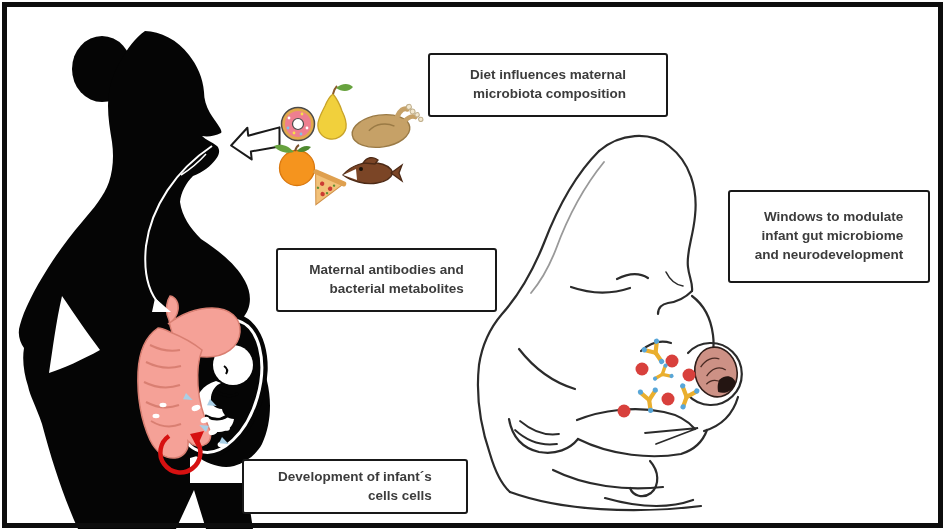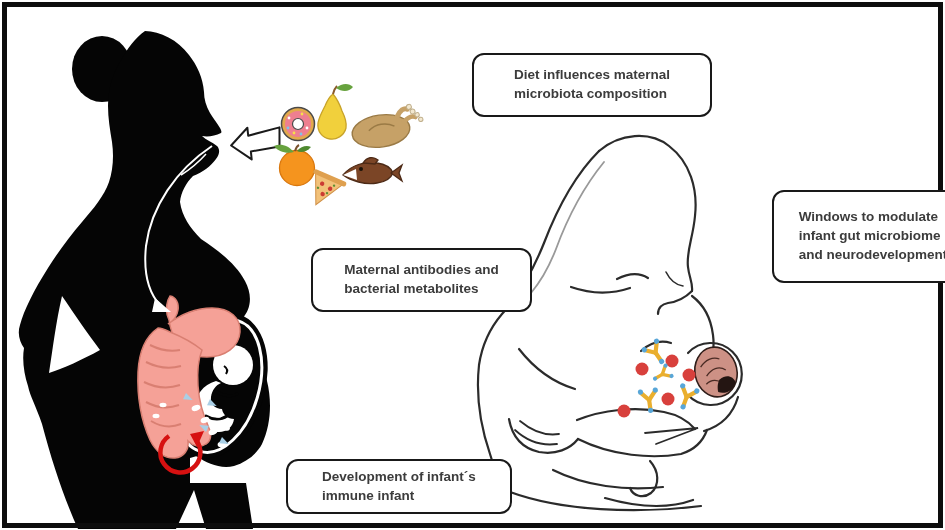--- a/index.html
+++ b/index.html
@@ -1,25 +1,25 @@
 <!DOCTYPE html>
 <html><head>
 <meta charset="utf-8">
 <style>
   html,body{margin:0;padding:0;background:#ffffff;}
   .stage{position:relative;width:945px;height:530px;background:#ffffff;overflow:hidden;
          font-family:"Liberation Sans", sans-serif;}
   .art{position:absolute;left:0;top:0;z-index:1;}
   .frame{position:absolute;inset:2px;border:5px solid #0d0d0d;z-index:2;pointer-events:none;}
-  .label-box{position:absolute;background:#ffffff;border:2.5px solid #191919;border-radius:12px;
-             display:flex;align-items:center;justify-content:center;text-align:left;
+  .label-box{position:absolute;background:#ffffff;border:2.5px solid #191919;border-radius:3px;
+             display:flex;align-items:center;justify-content:center;text-align:right;
              white-space:pre-line;color:#3c3c3c;font-weight:bold;font-size:13.5px;line-height:1.4;
-             z-index:3;padding:4px 10px;box-sizing:border-box;margin-left:44px;}
+             z-index:3;padding:4px 10px;box-sizing:border-box;}
   .box-diet{left:428px;top:53px;width:240px;height:64px;}
-  .box-maternal{left:267px;top:248px;width:221px;height:64px;}
+  .box-maternal{left:276px;top:248px;width:221px;height:64px;}
   .box-immune{left:242px;top:459px;width:226px;height:55px;}
   .box-windows{left:728px;top:190px;width:202px;height:93px;}
 </style>
 </head>
 <body>
 
 <div class="stage">
 
   <svg class="art" width="945" height="530" viewBox="0 0 945 530">
 
@@ -269,17 +269,17 @@
     </g>
   </svg>
 
   <div class="frame"></div>
 
   <div class="label-box box-diet">Diet influences maternal
 microbiota composition</div>
   <div class="label-box box-maternal">Maternal antibodies and
 bacterial metabolites</div>
   <div class="label-box box-immune">Development of infant´s
-immune infant</div>
+cells cells</div>
   <div class="label-box box-windows">Windows to modulate
 infant gut microbiome
 and neurodevelopment</div>
 </div>
 
 </body></html>

